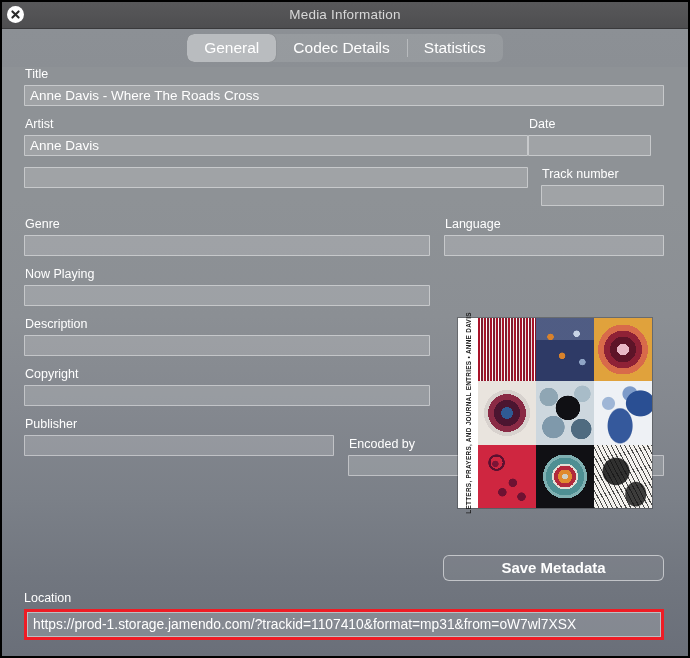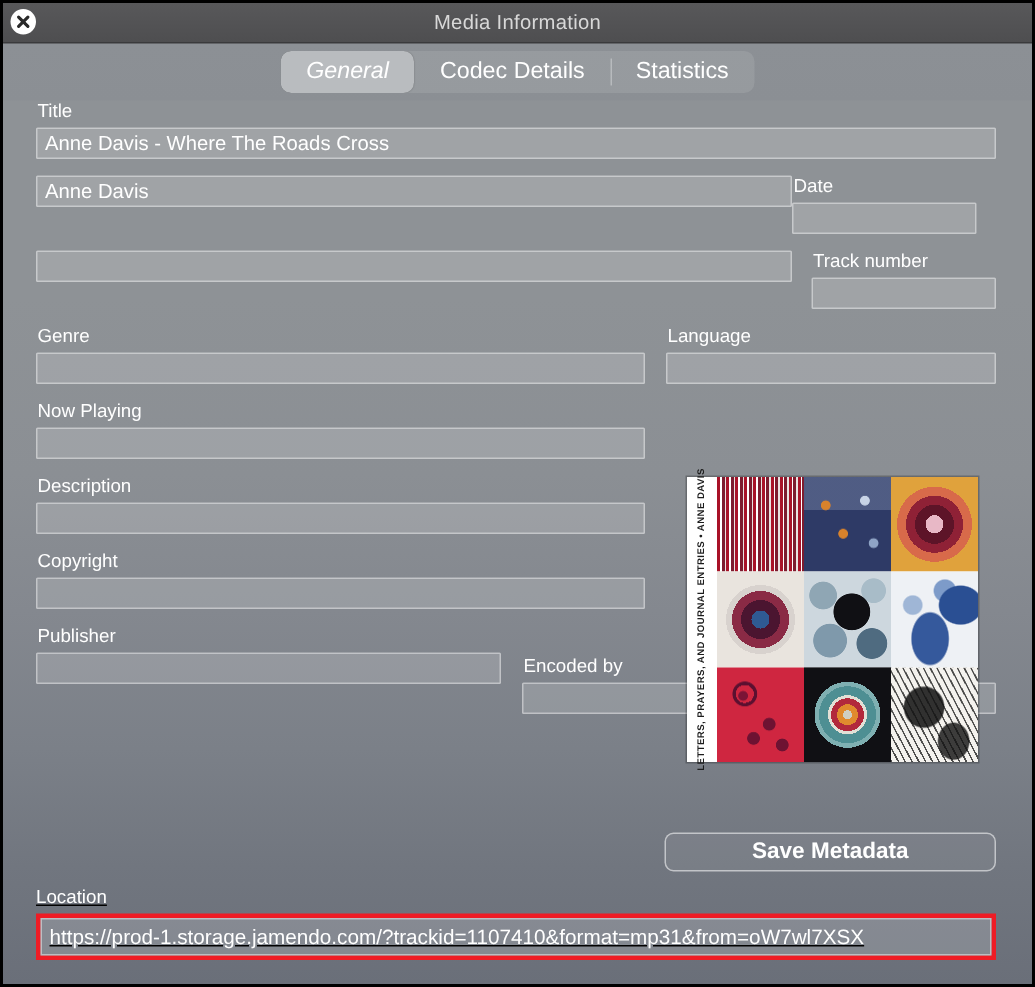--- a/index.html
+++ b/index.html
@@ -82,21 +82,20 @@
     padding: 0 17px;
     color: #ffffff;
     font-size: 15.5px;
     cursor: pointer;
     white-space: nowrap;
   }
   .tab.active {
     background: #b9bcbf;
     border-radius: 7px;
     box-shadow: 0 0 1px rgba(0,0,0,0.35);
-    font-style: italic;
   }
   .tab.sep::before {
     content: "";
     position: absolute;
     left: 0; top: 5px;
     width: 1px; height: 18px;
     background: rgba(255,255,255,0.32);
   }
 
   
@@ -260,21 +259,20 @@
     cursor: pointer;
     font-weight: bold;
   }
 
   
   #location-wrap {
     position: absolute;
     left: 22px;
     top: 589px;
     width: 640px;
-    text-decoration: underline;
   }
   #location-label {
     color: #ffffff;
     font-size: 12.5px;
     line-height: 14px;
     margin-bottom: 4px;
   }
   #location-highlight {
     border: 3px solid #ee1c25;
     padding: 0;
@@ -317,20 +315,21 @@
 
   <div id="form">
 
     <div class="blk">
       <div class="label">Title</div>
       <div class="field" style="width:640px;" placeholder="">Anne Davis - Where The Roads Cross</div>
     </div>
 
     <div class="row blk">
       <div>
+        <div class="label">Artist</div>
         <div class="field" style="width:504px;" placeholder="">Anne Davis</div>
       </div>
       <div style="">
         <div class="label">Date</div>
         <div class="field" style="width:123px;" placeholder=""></div>
       </div>
     </div>
 
     <div class="row blk">
       <div>

